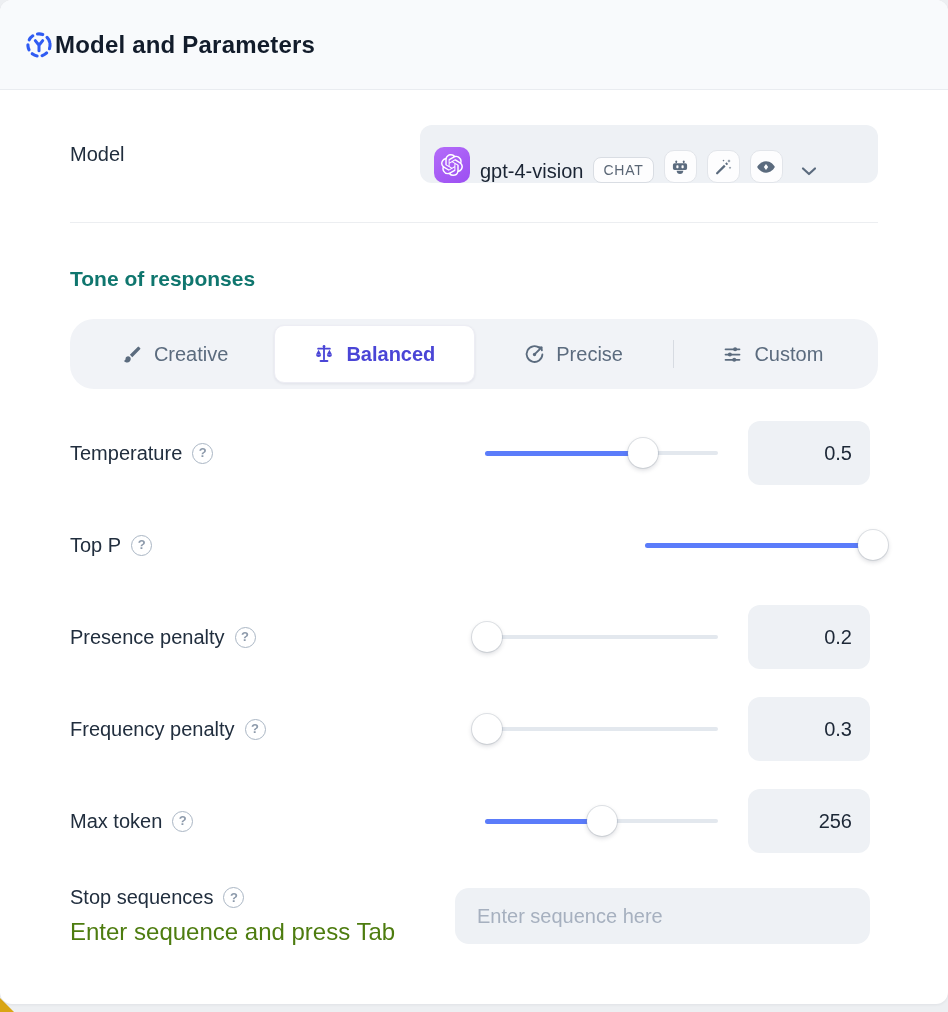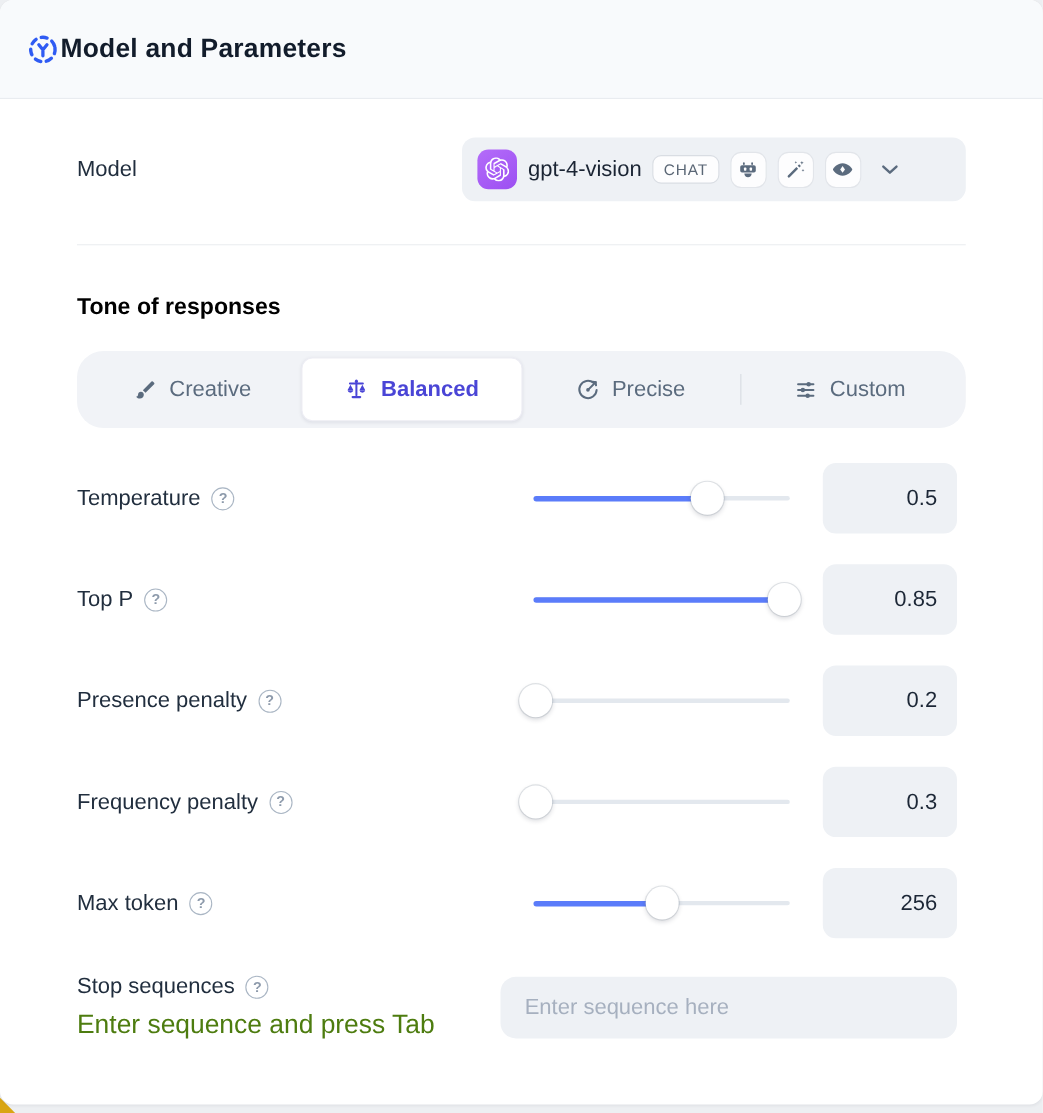--- a/index.html
+++ b/index.html
@@ -35,41 +35,41 @@
   .qmark {
     width:21px; height:21px; border:1.6px solid #aab6c4; border-radius:50%;
     color:#8d9aab; font-size:13px; font-weight:700; line-height:18px;
     display:inline-flex; align-items:center; justify-content:center; cursor:pointer;
   }
   
   .model-row { margin-top:35px; }
   .model-row .lbl { flex:1; }
   .model-select {
     width:458px; height:58px; background:#eef1f5; border-radius:12px;
-    display:flex; align-items:center; padding:0 14px; gap:10px; cursor:pointer;
+    display:flex; align-items:flex-end; padding:0 14px; gap:10px; cursor:pointer;
   }
   .avatar {
     width:36px; height:36px; border-radius:10px;
     background:linear-gradient(145deg,#b46cf9,#9c4ff2);
     display:flex; align-items:center; justify-content:center; flex:none;
   }
   .model-name { font-size:20px; color:#1a2433; }
   .chat-badge {
     background:#fdfdfe; border:1px solid #d9dde3; border-radius:8px;
     padding:4px 9px; font-size:14px; color:#5a6optional675; color:#5a6675;
     letter-spacing:.8px; font-weight:500;
   }
   .chip {
     width:33px; height:33px; background:#fdfdfe; border:1px solid #e2e5ea;
     border-radius:10px; display:flex; align-items:center; justify-content:center; flex:none;
   }
   .chev { margin-left:4px; display:flex; }
   .divider { height:1px; background:#eceef1; margin-top:39px; }
   
-  .tone-heading { font-size:21px; font-weight:600; color:#000000; margin-top:44px; }
+  .tone-heading { font-size:21px; font-weight:600; color:#0f766e; margin-top:44px; }
   .tabbar {
     margin-top:28px; height:70px; background:#f1f3f7; border-radius:24px;
     display:flex; align-items:stretch; padding:6px;
   }
   .tab {
     flex:1; display:flex; align-items:center; justify-content:center; gap:11px;
     font-size:20px; color:#5b6b7e; border-radius:10px; cursor:pointer; position:relative;
   }
   .tab.active {
     background:#ffffff; color:#4a45d6; font-weight:600;
@@ -241,21 +241,20 @@
     <div class="row param-row">
       <div class="lbl">
         <span>Top P</span>
         <span class="qmark">?</span>
       </div>
       <div class="slider">
         <div class="track"></div>
         <div class="fill" style="width: 98%;"></div>
         <div class="thumb" style="left: calc(98% - 15px);"></div>
       </div>
-      <div class="value-box">0.85</div>
     </div>
 
     <div class="row param-row">
       <div class="lbl">
         <span>Presence penalty</span>
         <span class="qmark">?</span>
       </div>
       <div class="slider">
         <div class="track"></div>
         <div class="fill" style="width: 1%;"></div>

